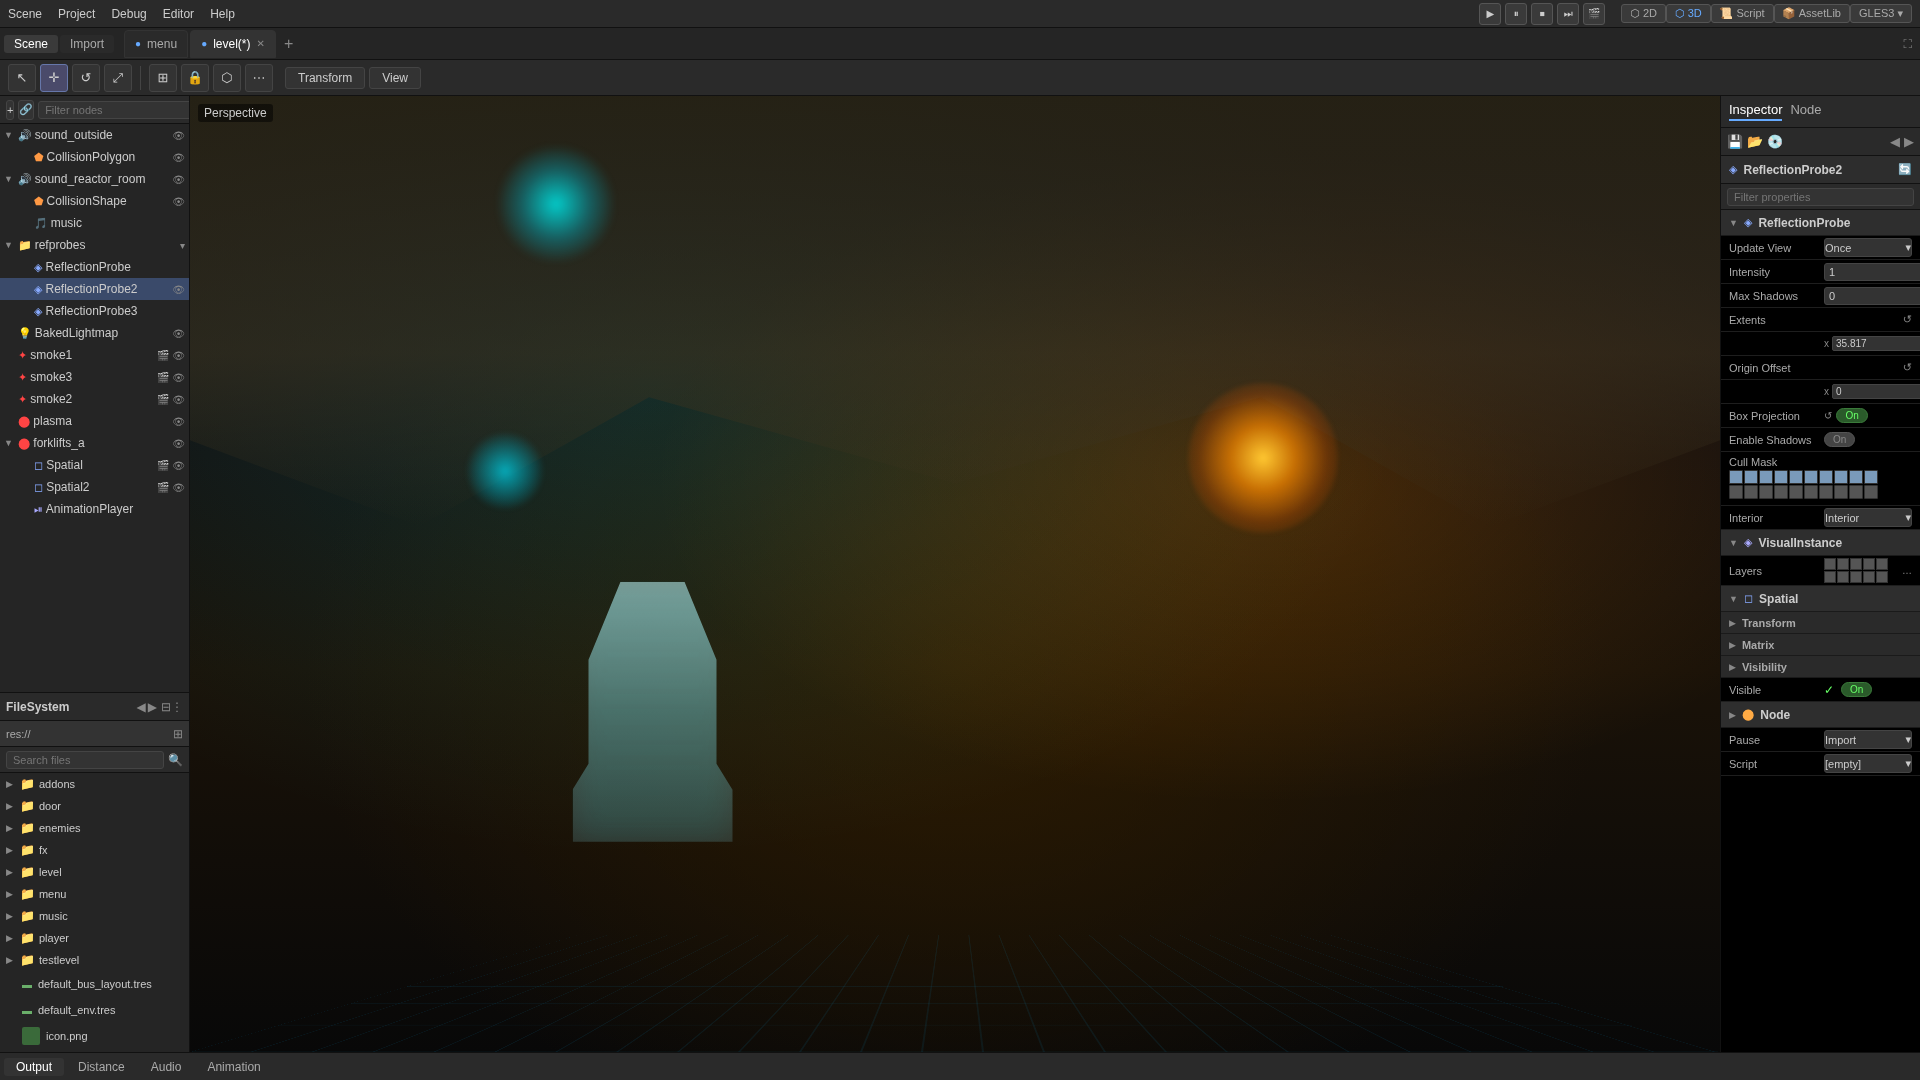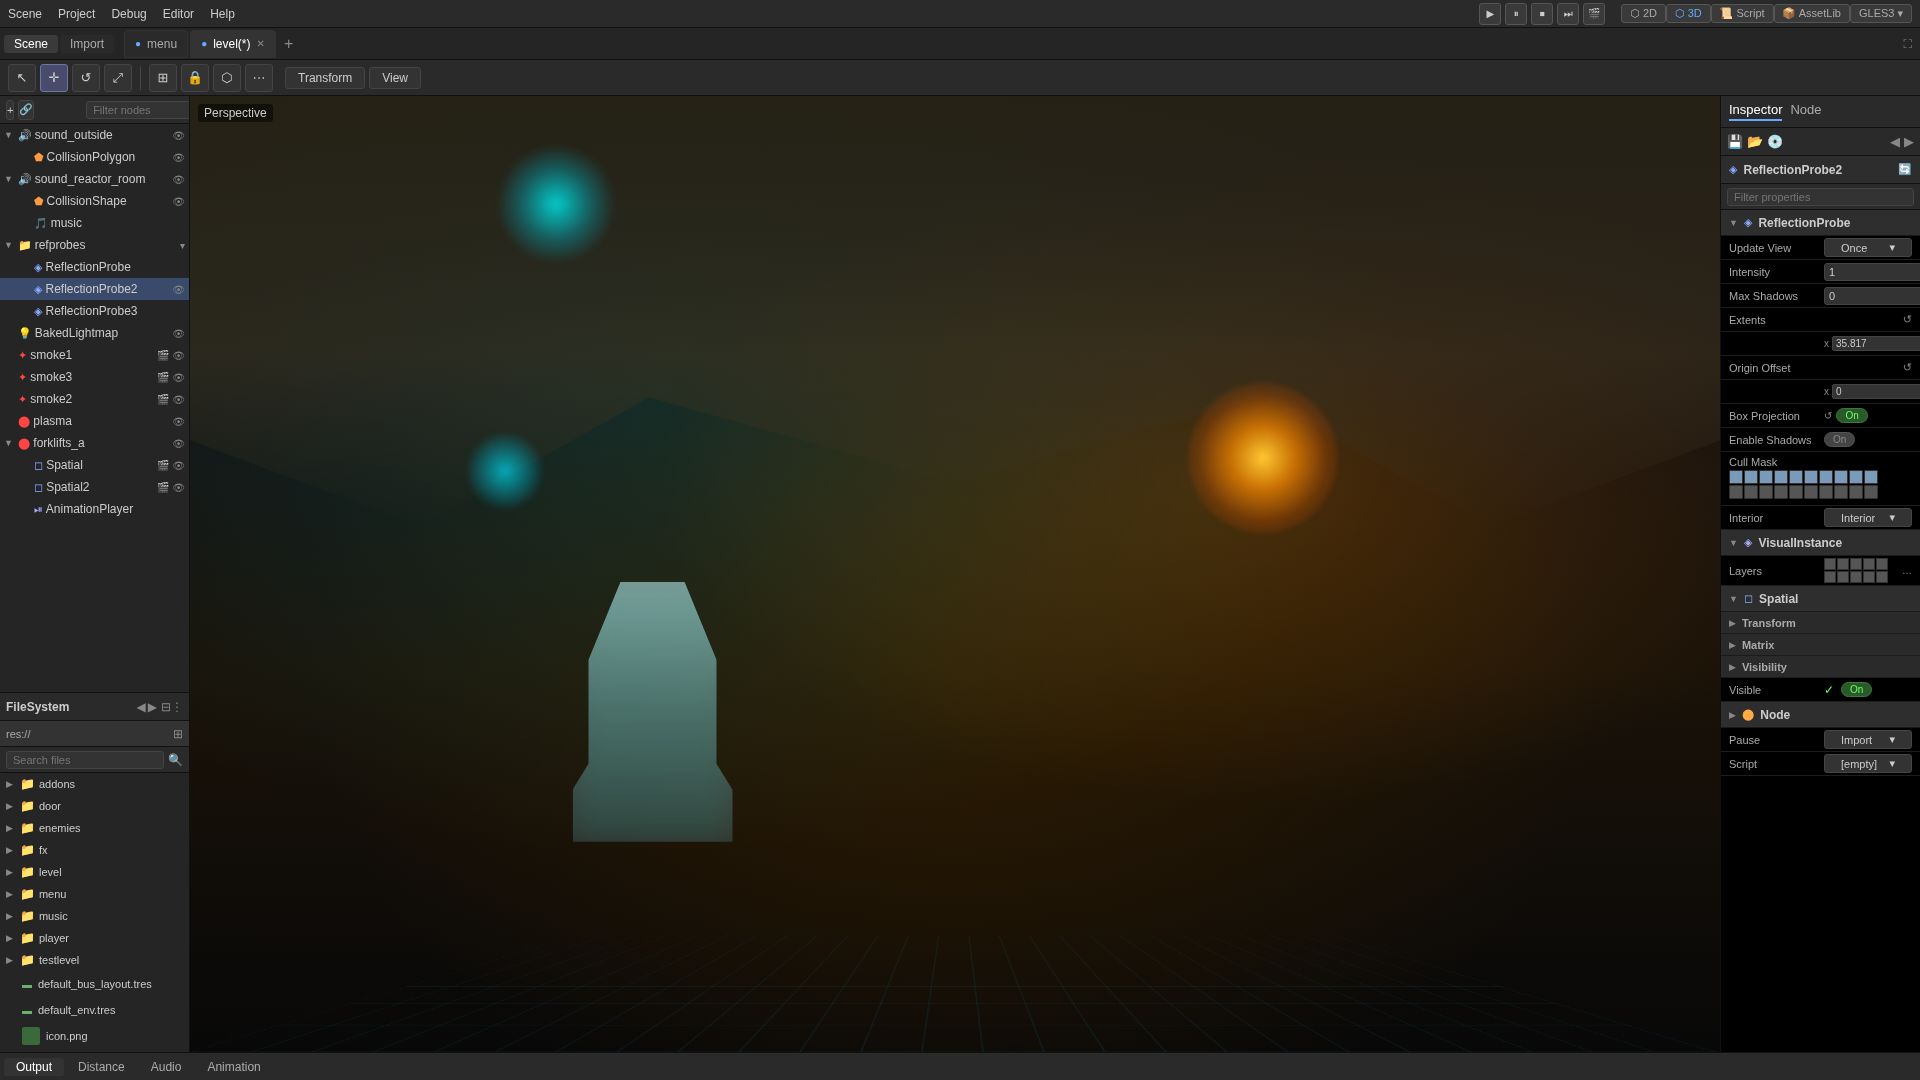--- a/index.html
+++ b/index.html
@@ -162,21 +162,20 @@
       border-bottom: 1px solid #111;
     }
     .filter-input {
       flex: 1;
       background: #333;
       border: 1px solid #444;
       border-radius: 3px;
       color: #ccc;
       padding: 2px 6px;
       font-size: 11px;
-      margin-left: 48px;
     }
     .tree-node {
       height: 22px;
       display: flex;
       align-items: center;
       padding: 0 4px;
       cursor: pointer;
       user-select: none;
     }
     .tree-node.selected { background: #3a4a6a; }
@@ -449,21 +448,21 @@
       padding: 2px 4px;
       font-size: 11px;
       min-width: 0;
     }
     .insp-dropdown {
       flex: 1;
       background: #333;
       border: 1px solid #444;
       border-radius: 3px;
       color: #ccc;
-      padding: 2px 16px;
+      padding: 2px 0;
       font-size: 11px;
       display: flex;
       align-items: center;
       justify-content: space-between;
       cursor: pointer;
     }
     .xyz-row {
       display: flex;
       gap: 3px;
       align-items: center;

